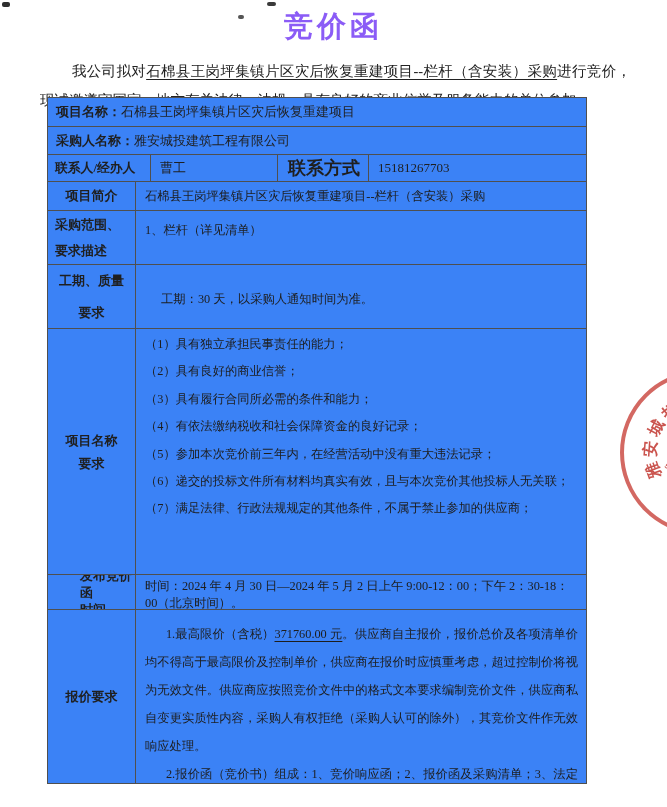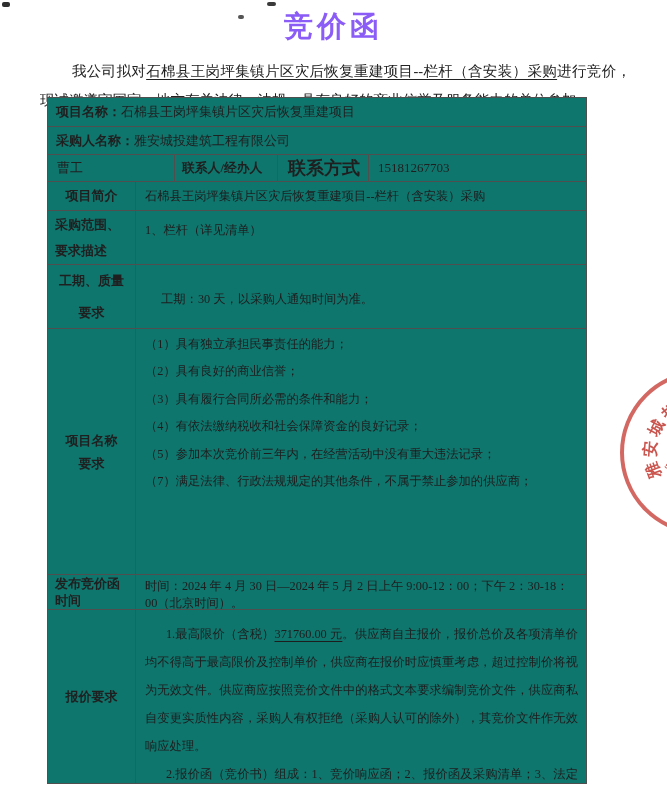--- a/index.html
+++ b/index.html
@@ -36,21 +36,21 @@
     text-indent:2.2em;
     color:#222;
   }
   .intro .u{text-decoration:underline;text-underline-offset:3px;}
 
   .doc-table{
     position:absolute;
     left:47px;top:97px;
     width:540px;
     border:1px solid var(--bc);
-    background:#0f766e;
+    background:#3b82f6;
     box-sizing:border-box;
     font-size:12.3px;
   }
   .r{display:flex;border-bottom:1px solid var(--bc);box-sizing:border-box;overflow:hidden;}
   .r:last-child{border-bottom:none;}
   .r1{height:29px;}
   .r2{height:28px;}
   .r3{height:27px;}
   .r4{height:29px;}
   .r5{height:54px;}
@@ -70,21 +70,21 @@
     border-right:1px solid var(--bc);
     font-weight:700;font-size:13px;
     display:flex;flex-direction:column;justify-content:center;
   }
   .lab.center{align-items:center;text-align:center;}
   .lab.left{align-items:flex-start;padding-left:7px;}
   .lab span{display:block;}
   .lh26 span{line-height:26px;}
   .lh32 span{line-height:32px;}
   .lh23 span{line-height:23px;}
-  .lh17 span{line-height:17px;}
+  .lh17 span{line-height:17px;margin-left:25px;}
   .con{
     flex:1;padding:0 8px 0 9px;
     color:#1d1d1d;
   }
   .vcenter{display:flex;align-items:center;}
 
   
   .c-lab1{width:103px;flex:0 0 103px;border-right:1px solid var(--bc);
           font-weight:700;font-size:12.8px;display:flex;align-items:center;padding-left:7px;box-sizing:border-box;}
   .c-val1{width:127px;flex:0 0 127px;border-right:1px solid var(--bc);
@@ -153,22 +153,22 @@
   </div>
 
   <div class="r r2">
     <div class="cell full">
       <b>采购人名称：</b>
         <span>雅安城投建筑工程有限公司</span>
     </div>
   </div>
 
   <div class="r r3">
+    <div class="cell c-lab1">联系人/经办人</div>
     <div class="cell c-val1">曹工</div>
-    <div class="cell c-lab1">联系人/经办人</div>
     <div class="cell c-lab2">联系方式</div>
     <div class="cell c-val2">15181267703</div>
   </div>
 
   <div class="r r4">
     <div class="cell lab center">
       <span>项目简介</span>
     </div>
     <div class="cell con vcenter">石棉县王岗坪集镇片区灾后恢复重建项目--栏杆（含安装）采购</div>
   </div>
@@ -196,20 +196,21 @@
     <div class="cell lab center lh23">
       <span>项目名称</span>
       <span>要求</span>
     </div>
     <div class="cell con qual-con">
       <p>（1）具有独立承担民事责任的能力；</p>
       <p>（2）具有良好的商业信誉；</p>
       <p>（3）具有履行合同所必需的条件和能力；</p>
       <p>（4）有依法缴纳税收和社会保障资金的良好记录；</p>
       <p>（5）参加本次竞价前三年内，在经营活动中没有重大违法记录；</p>
+      <p>（6）递交的投标文件所有材料均真实有效，且与本次竞价其他投标人无关联；</p>
       <p>（7）满足法律、行政法规规定的其他条件，不属于禁止参加的供应商；</p>
     </div>
   </div>
 
   <div class="r r8">
     <div class="cell lab left lh17">
       <span>发布竞价函</span>
       <span>时间</span>
     </div>
     <div class="cell con time-con">时间：2024 年 4 月 30 日—2024 年 5 月 2 日上午 9:00-12：00；下午 2：30-18：00（北京时间）。</div>

